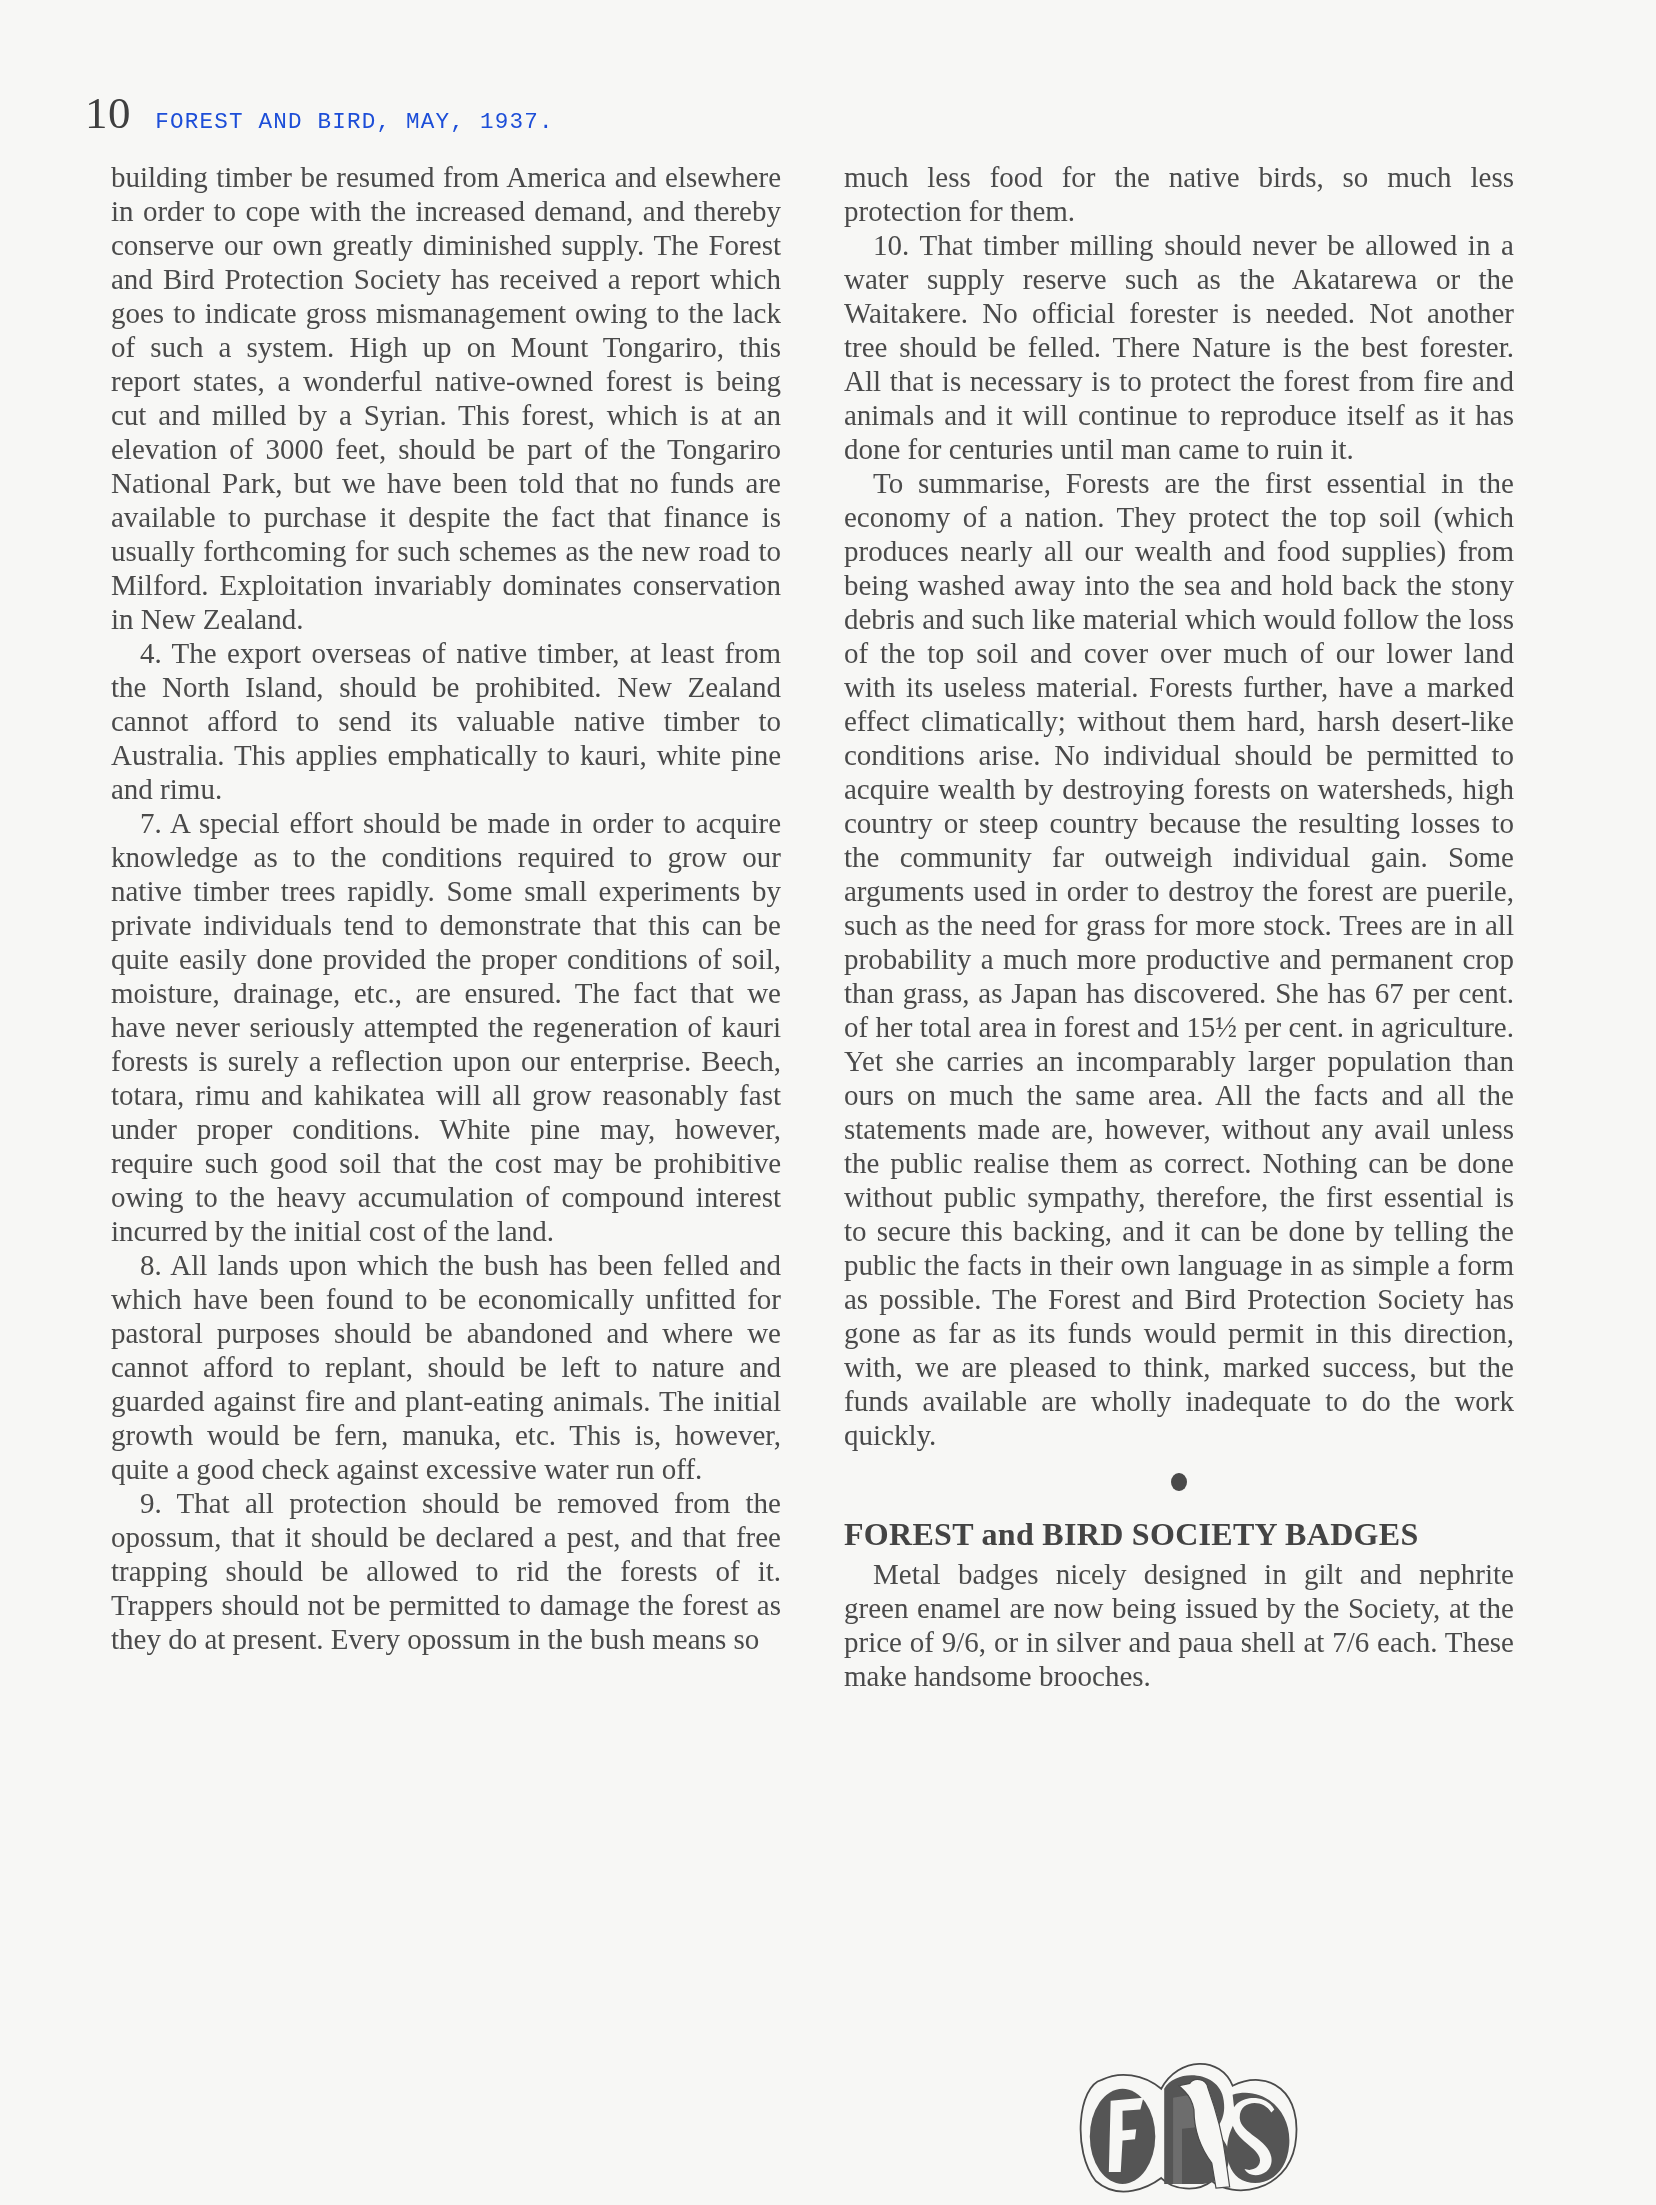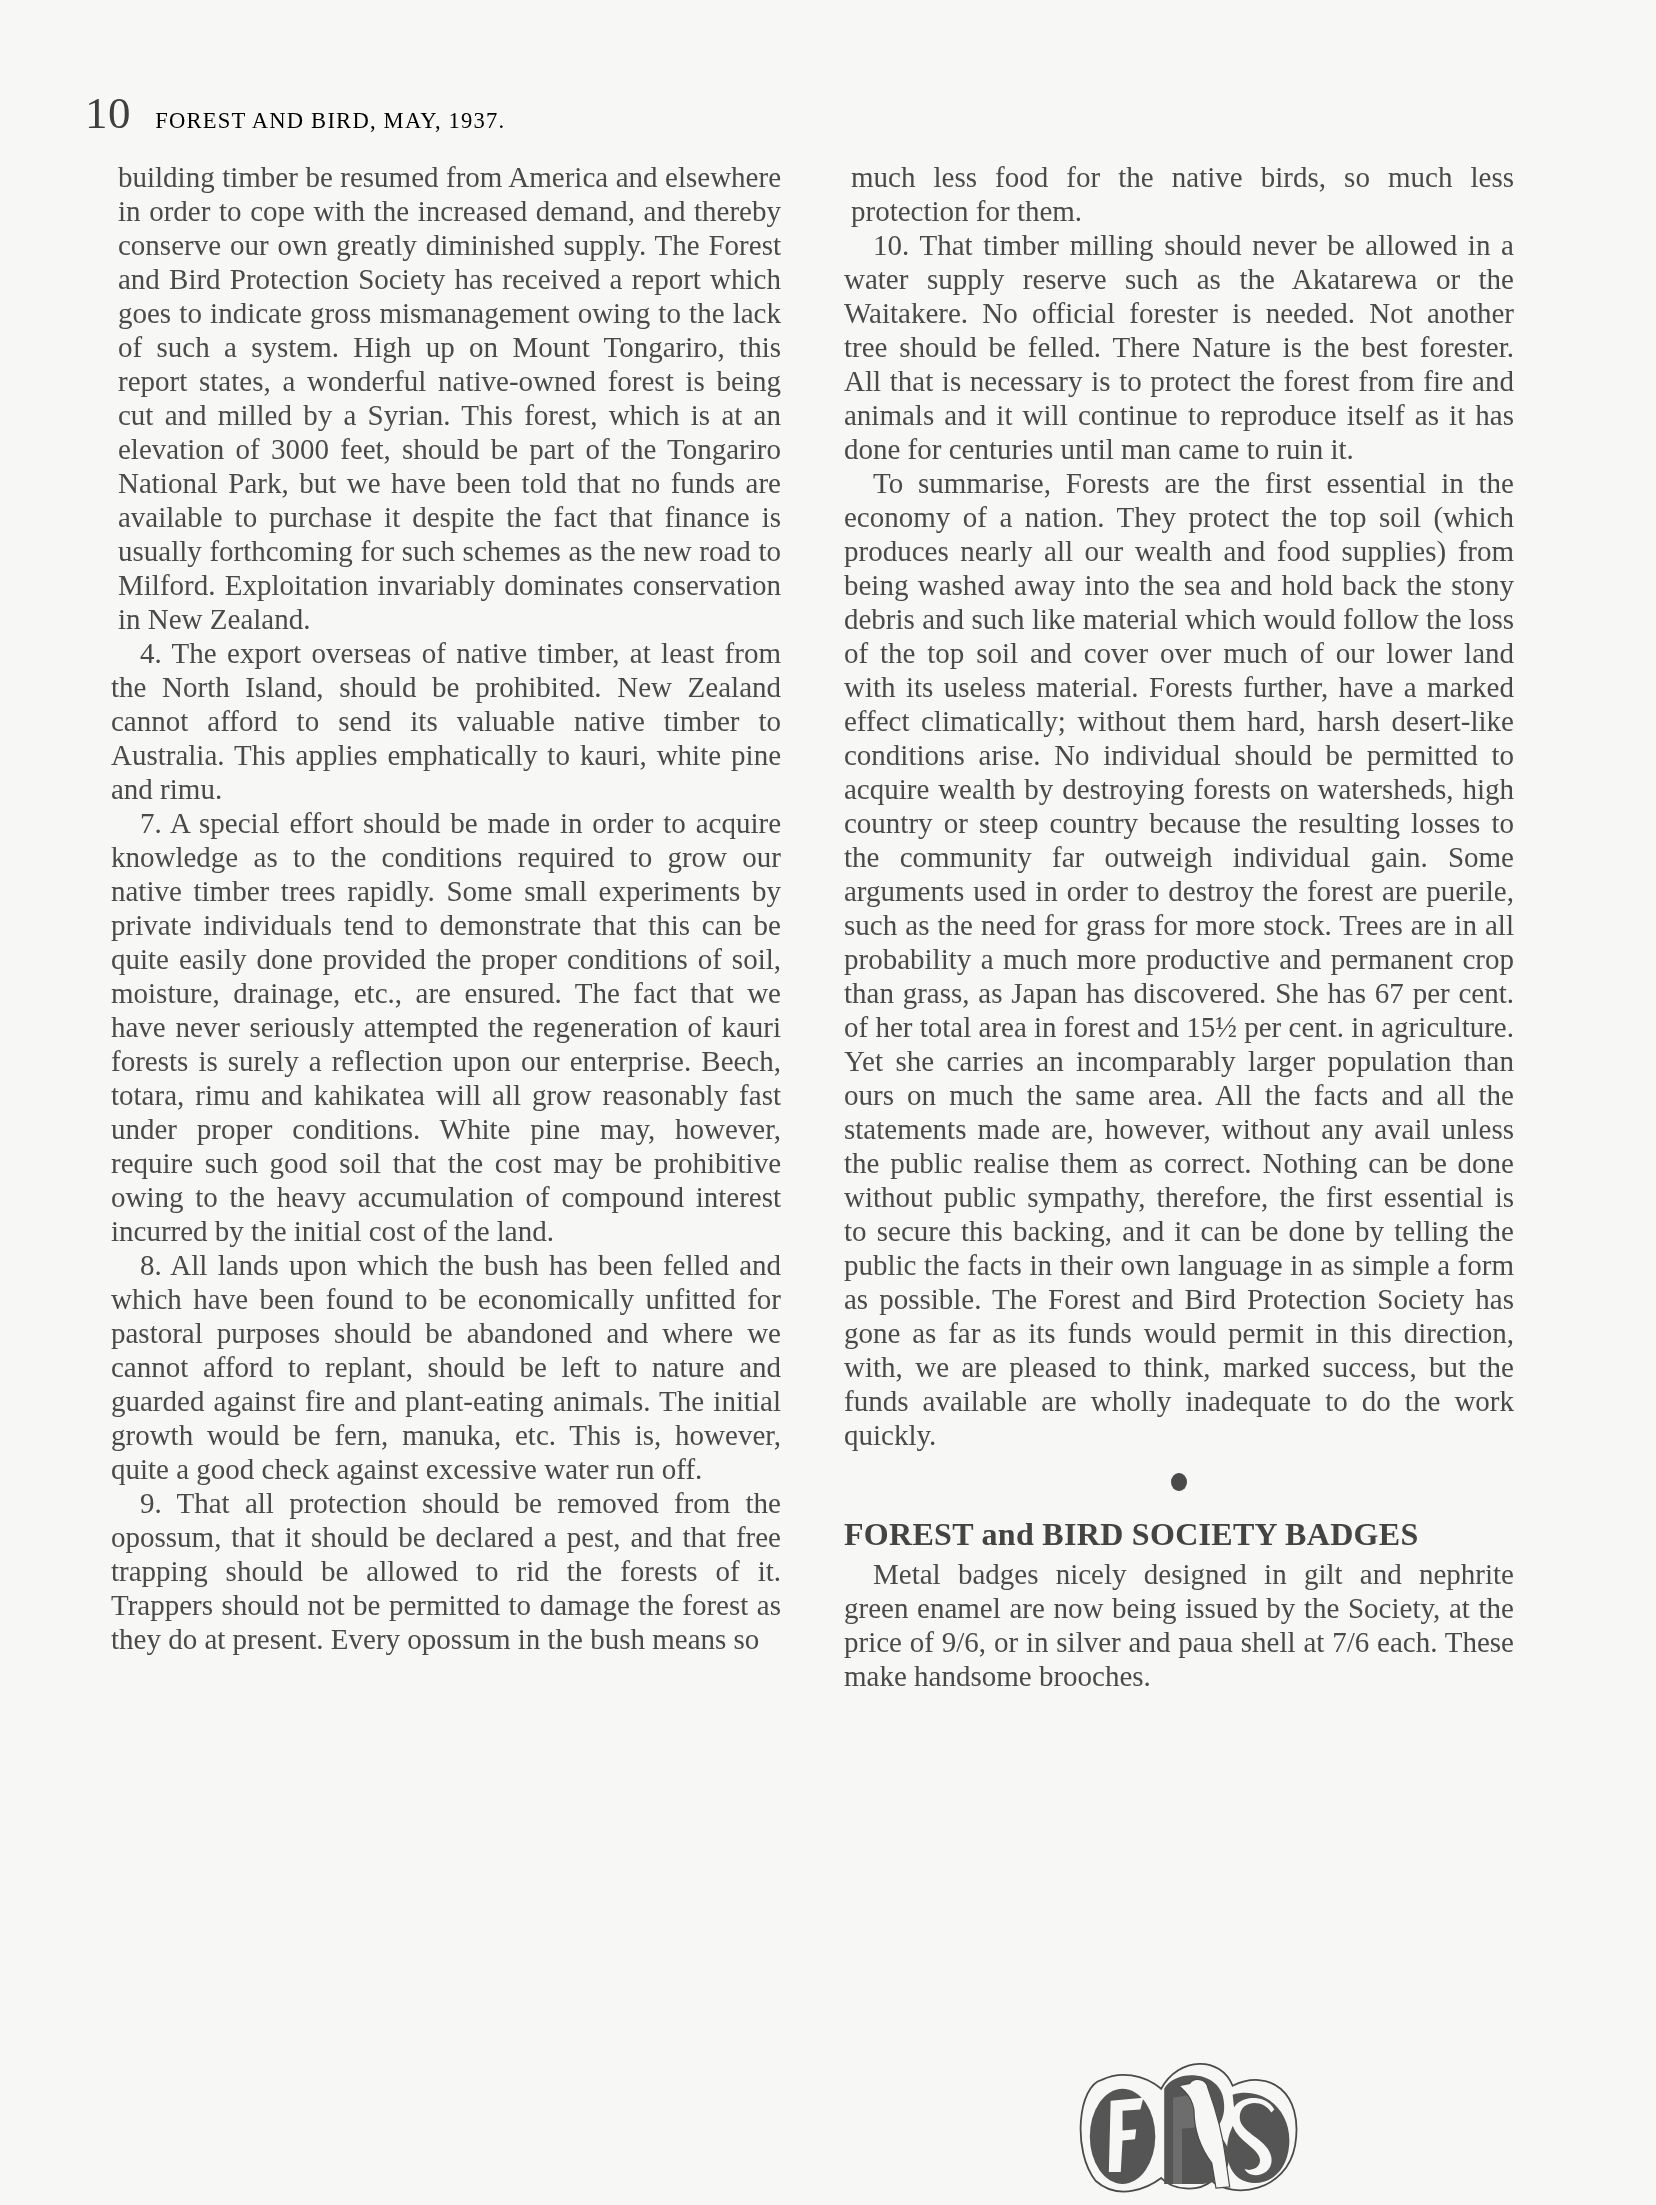--- a/index.html
+++ b/index.html
@@ -9,31 +9,31 @@
     color: #4a4a4a;
     font-family: "Liberation Serif", "DejaVu Serif", serif;
     position: relative;
     overflow: hidden;
   }
   .header {
     position: absolute; left: 85px; top: 87px;
     display: flex; align-items: baseline;
   }
   .page-number { font-size: 45px; color: #3f3f3f; margin-right: 24px; letter-spacing: 0.6px; }
-  .running-head { font-size: 22.6px; color: #000000; letter-spacing: 1.2px; }
+  .running-head { font-size: 22.6px; color: #1d4ed8; letter-spacing: 1.2px; font-family: Liberation Mono, monospace; }
   .column {
     position: absolute; top: 160px; width: 670px;
     font-size: 29px; line-height: 34px;
     text-align: justify; hyphens: manual;
   }
   .col-left { left: 111px; }
   .col-right { left: 844px; }
   .column p { margin: 0; }
   .column p.indent { text-indent: 29px; }
-  .column p.noindent { text-indent: 0; margin-left: 7px; }
+  .column p.noindent { text-indent: 0; }
   .separator {
     width: 15.5px; height: 18px; border-radius: 50%;
     background: #4a4a4a; margin: 21.4px auto 24px auto;
   }
   .section-heading {
     font-size: 32px; line-height: 38px; margin: 18px 0 3.6px 0;
     color: #444; text-align: left; letter-spacing: 0.3px; font-weight: bold;
   }
   .logo {
     position: absolute; left: 1066px; top: 2044px;

